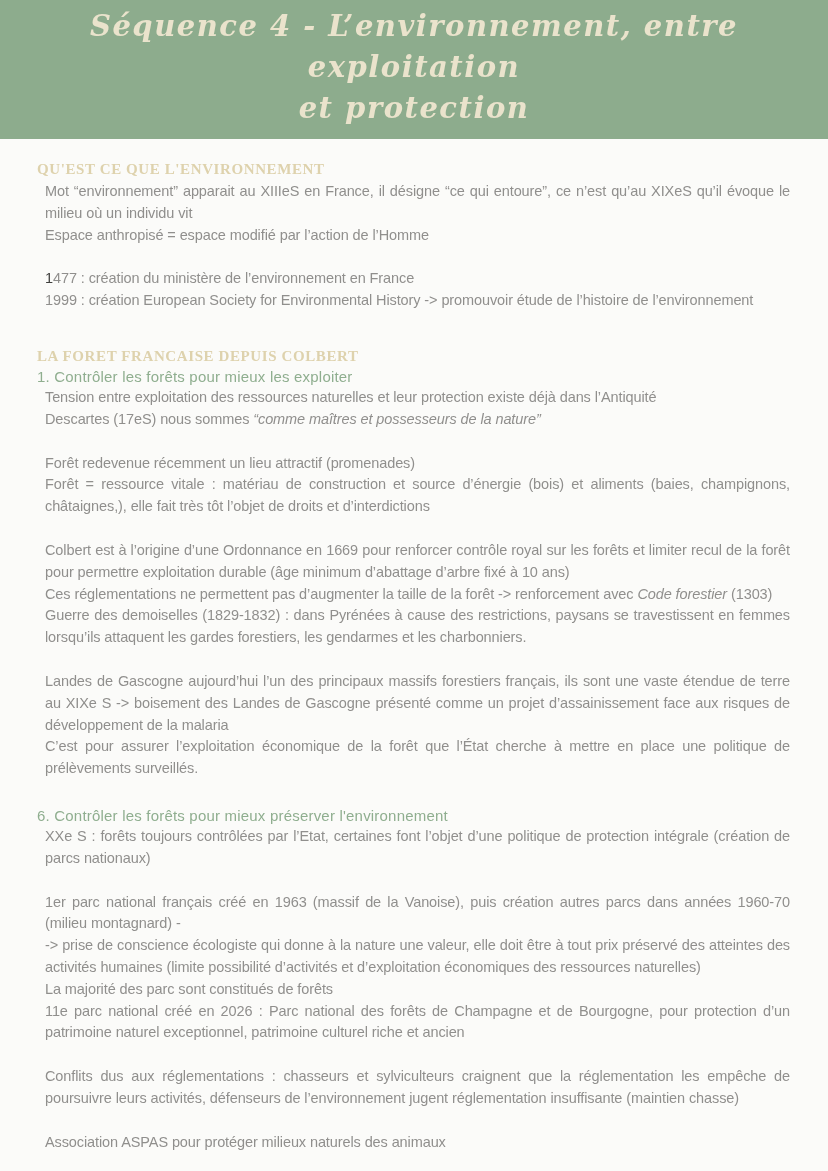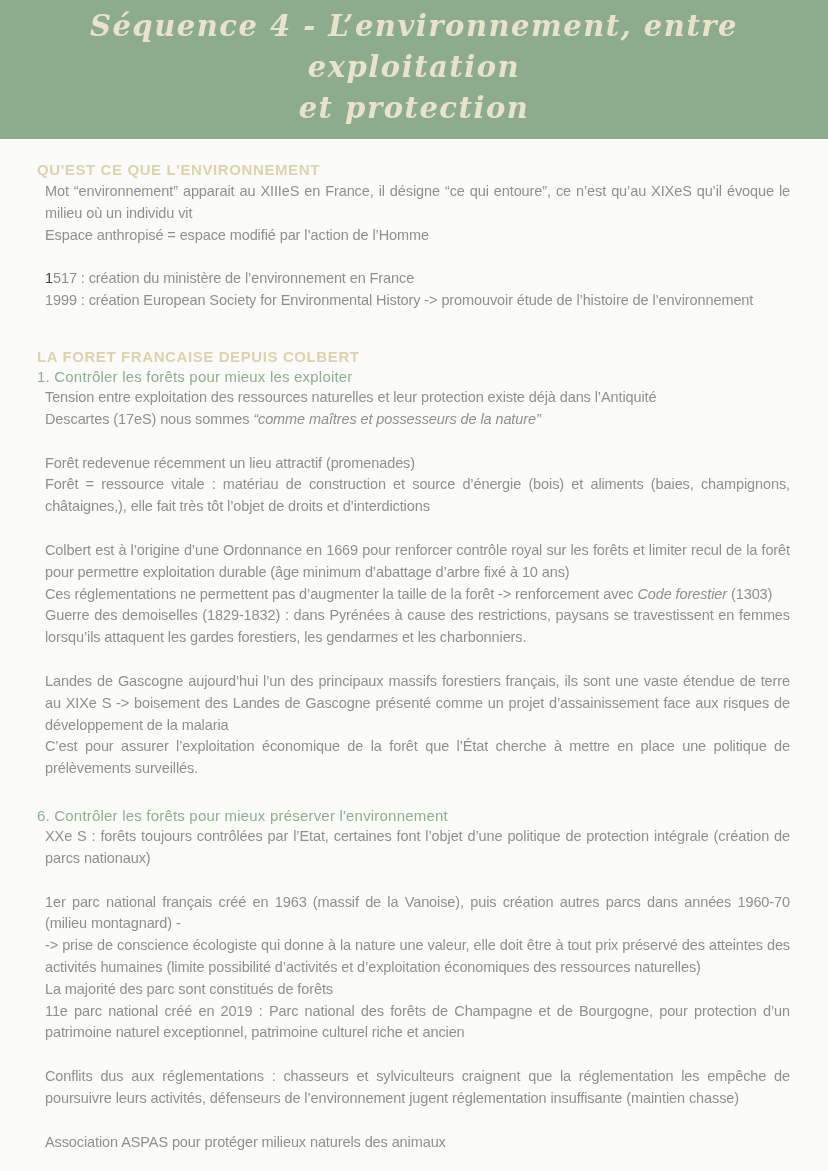--- a/index.html
+++ b/index.html
@@ -46,20 +46,21 @@
   }
   .section + .section{
     margin-top:36px;
   }
   .section-heading{
     font-size:15px;
     font-weight:bold;
     letter-spacing:.6px;
     color:var(--tan);
     margin-bottom:3px;
+    font-family:Liberation Serif, serif;
   }
   .subsection + .subsection{
     margin-top:27px;
   }
   .subsection-title{
     font-size:15px;
     font-weight:normal;
     letter-spacing:.2px;
     color:var(--green-sub);
     margin-bottom:2px;
@@ -91,21 +92,21 @@
 
 <main class="content">
     <section class="section">
       <div class="section-heading">QU'EST CE QUE L'ENVIRONNEMENT</div>
       <div class="subsection">
         <div class="block">
           <p class="para"><span>Mot “environnement” apparait au XIIIeS en France, il désigne “ce qui entoure”, ce n’est qu’au XIXeS qu’il évoque le milieu où un individu vit</span></p>
           <p class="para"><span>Espace anthropisé = espace modifié par l’action de l’Homme</span></p>
         </div>
         <div class="block">
-          <p class="para"><span class="dk">1</span><span>517 : création du ministère de l’environnement en France</span></p>
+          <p class="para"><span class="dk">1</span><span>477 : création du ministère de l’environnement en France</span></p>
           <p class="para"><span>1999 : création European Society for Environmental History -&gt; promouvoir étude de l’histoire de l’environnement</span></p>
         </div>
       </div>
     </section>
     <section class="section">
       <div class="section-heading">LA FORET FRANCAISE DEPUIS COLBERT</div>
       <div class="subsection">
         <div class="subsection-title">1. Contrôler les forêts pour mieux les exploiter</div>
         <div class="block">
           <p class="para"><span>Tension entre exploitation des ressources naturelles et leur protection existe déjà dans l’Antiquité</span></p>
@@ -127,21 +128,21 @@
       </div>
       <div class="subsection">
         <div class="subsection-title">6. Contrôler les forêts pour mieux préserver l'environnement</div>
         <div class="block">
           <p class="para"><span>XXe S : forêts toujours contrôlées par l’Etat, certaines font l’objet d’une politique de protection intégrale (création de parcs nationaux)</span></p>
         </div>
         <div class="block">
           <p class="para"><span>1er parc national français créé en 1963 (massif de la Vanoise), puis création autres parcs dans années 1960-70 (milieu montagnard) -</span></p>
           <p class="para"><span>-&gt; prise de conscience écologiste qui donne à la nature une valeur, elle doit être à tout prix préservé des atteintes des activités humaines (limite possibilité d’activités et d’exploitation économiques des ressources naturelles)</span></p>
           <p class="para"><span>La majorité des parc sont constitués de forêts</span></p>
-          <p class="para"><span>11e parc national créé en 2019 : Parc national des forêts de Champagne et de Bourgogne, pour protection d’un patrimoine naturel exceptionnel, patrimoine culturel riche et ancien</span></p>
+          <p class="para"><span>11e parc national créé en 2026 : Parc national des forêts de Champagne et de Bourgogne, pour protection d’un patrimoine naturel exceptionnel, patrimoine culturel riche et ancien</span></p>
         </div>
         <div class="block">
           <p class="para"><span>Conflits dus aux réglementations : chasseurs et sylviculteurs craignent que la réglementation les empêche de poursuivre leurs activités, défenseurs de l’environnement jugent réglementation insuffisante (maintien chasse)</span></p>
         </div>
         <div class="block">
           <p class="para"><span>Association ASPAS pour protéger milieux naturels des animaux</span></p>
         </div>
       </div>
     </section>
   </main>

